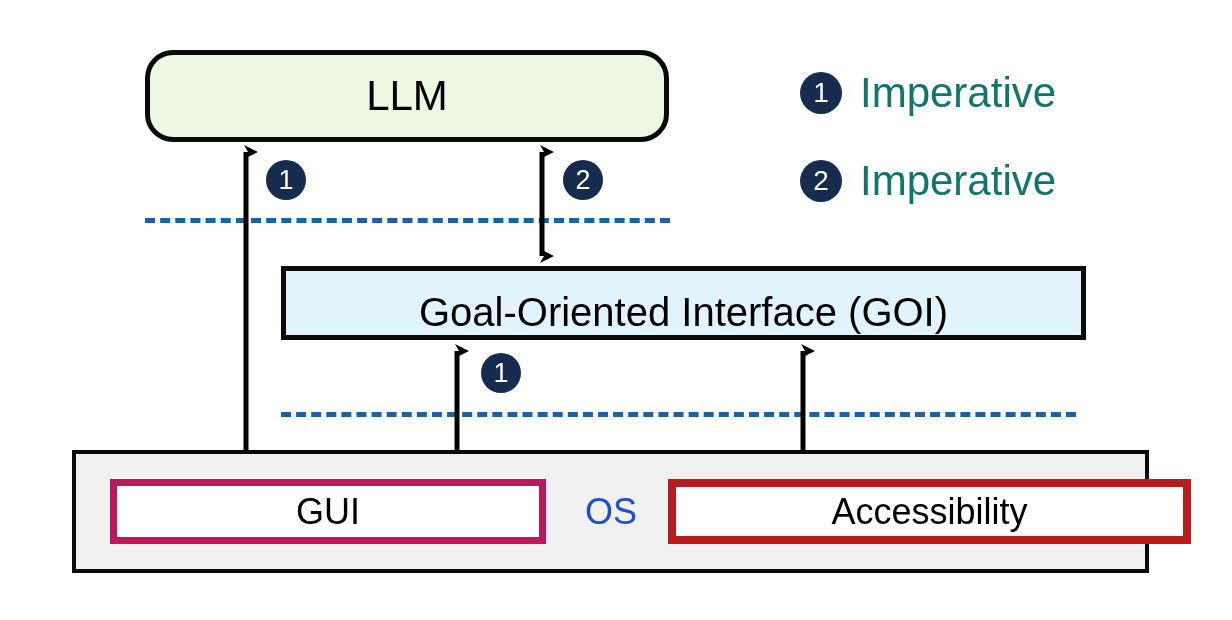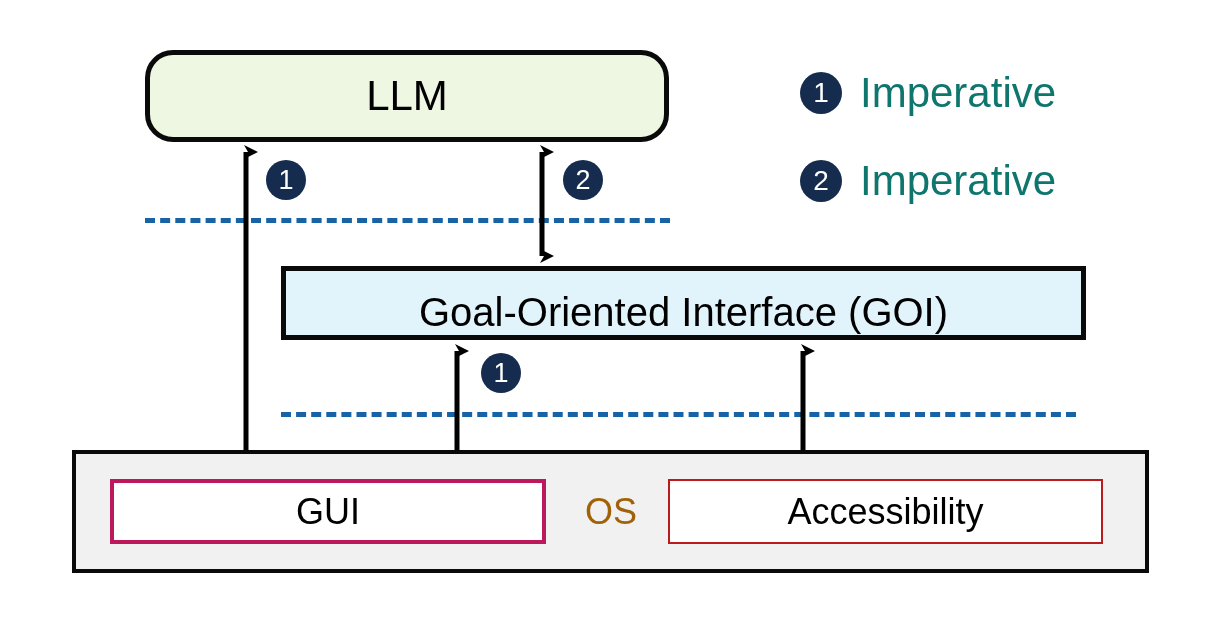--- a/index.html
+++ b/index.html
@@ -61,46 +61,46 @@
     border: 4px solid #0a0a0a;
     z-index: 6;
   }
 
   #gui-box {
     left: 110px;
     top: 479px;
     width: 436px;
     height: 65px;
     background: #ffffff;
-    border: 4px solid #be185d;
+    border: 7px solid #be185d;
     font-size: 36px;
     z-index: 7;
   }
 
   #os-label {
     position: absolute;
     left: 556px;
     top: 479px;
     width: 110px;
     height: 65px;
     display: flex;
     align-items: center;
     justify-content: center;
     font-size: 36px;
-    color: #a16207;
+    color: #1d4ed8;
     z-index: 7;
   }
 
   #accessibility-box {
     left: 668px;
     top: 479px;
-    width: 435px;
+    width: 523px;
     height: 65px;
     background: #ffffff;
-    border: 2px solid #b91c1c;
+    border: 8px solid #b91c1c;
     font-size: 36px;
     z-index: 7;
   }
 
   
   .dashed {
     position: absolute;
     height: 0;
     border-top: 5px dashed #1763a6;
     z-index: 3;

